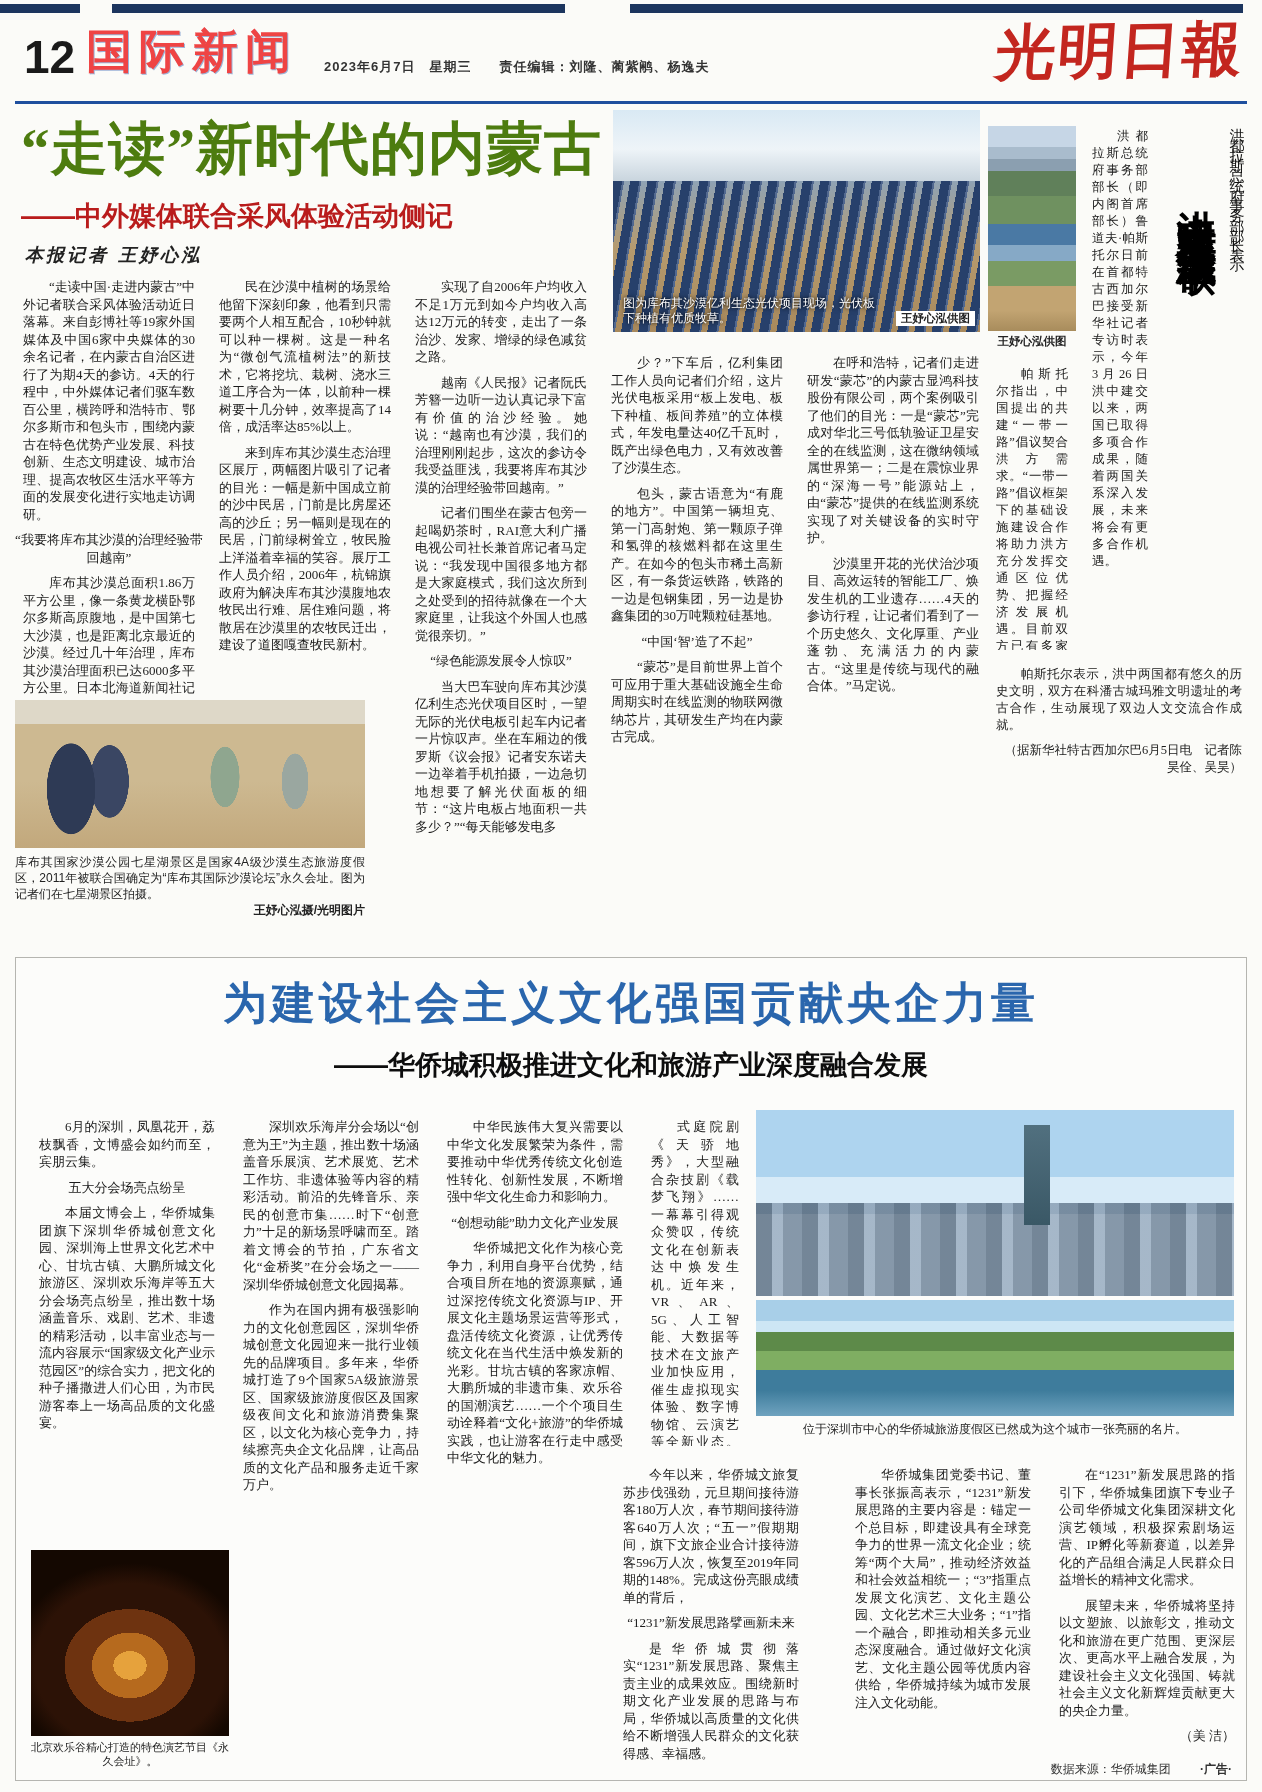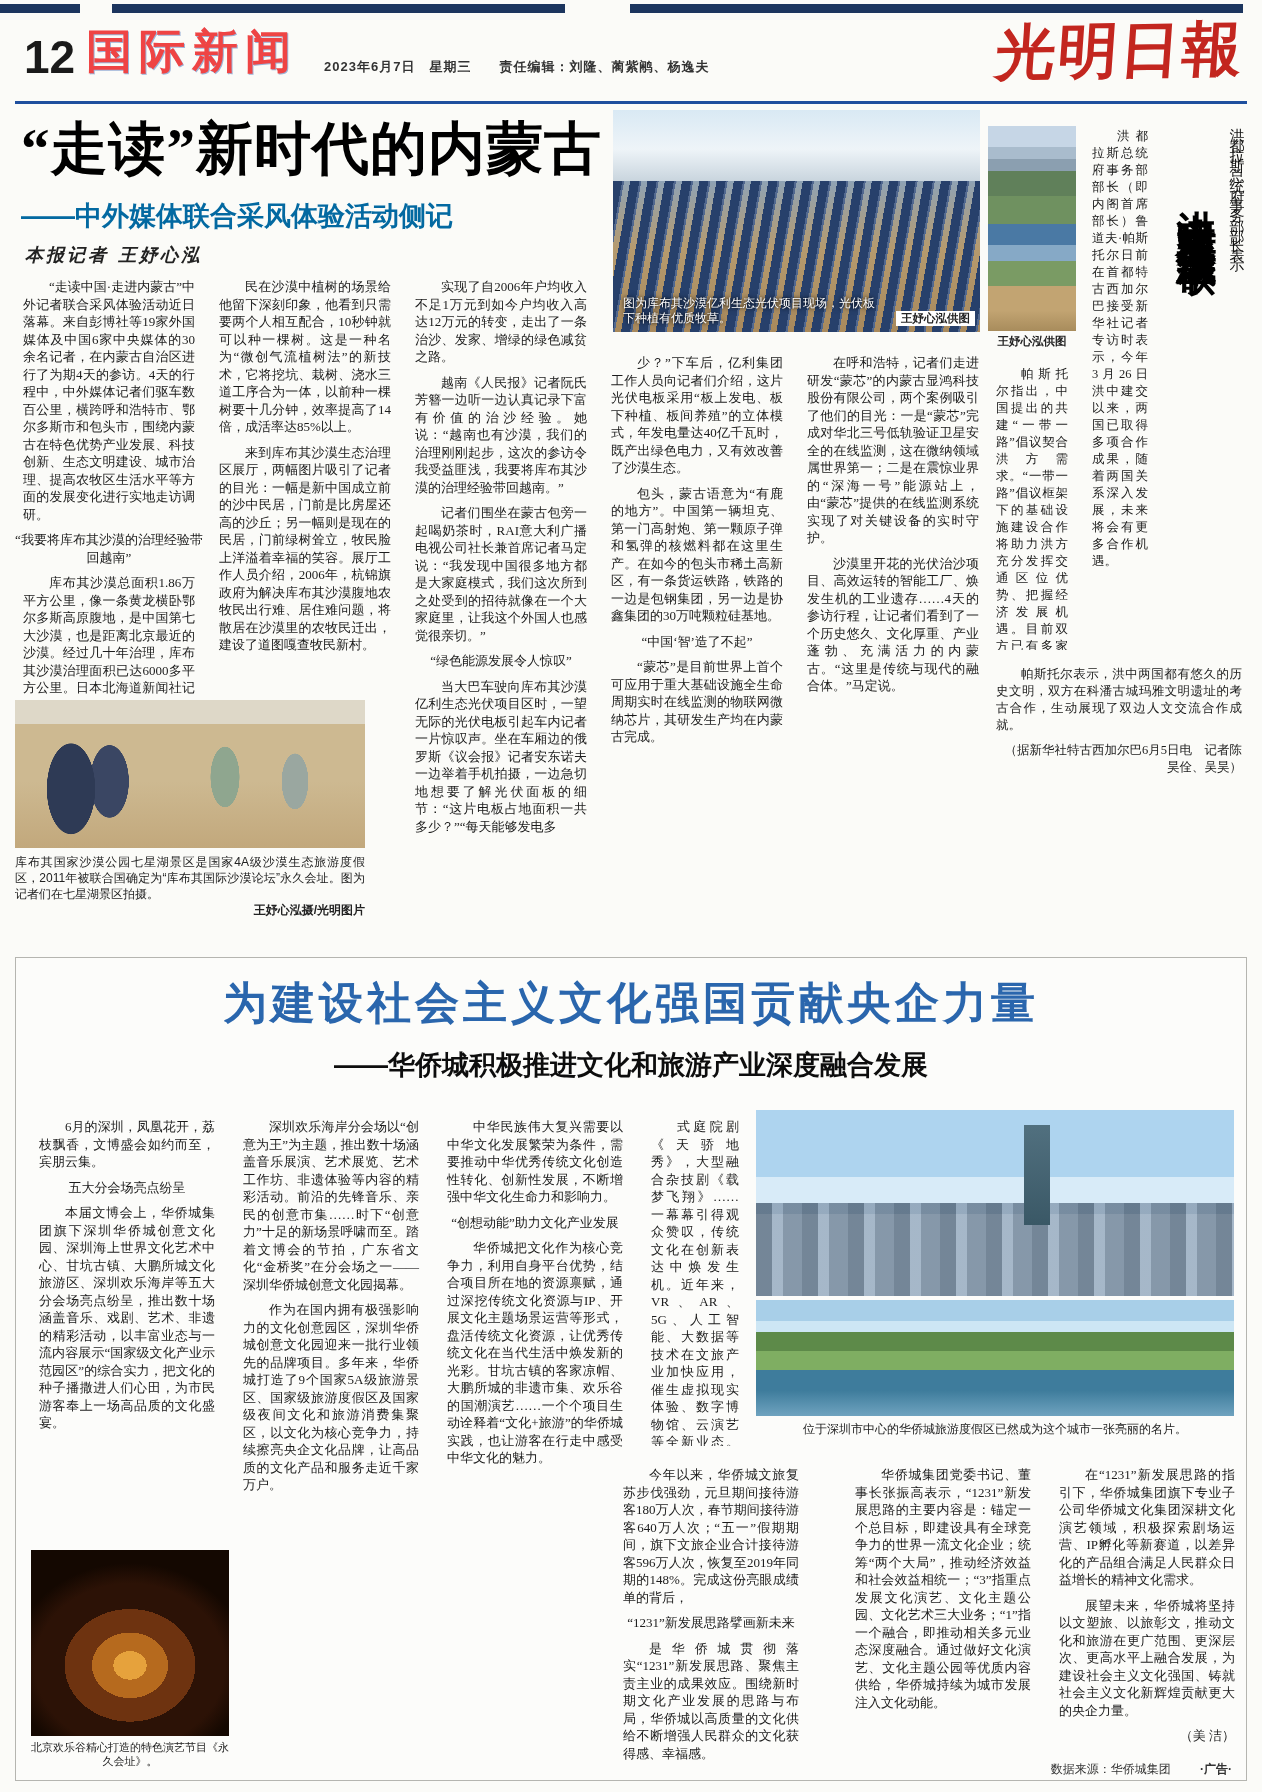--- a/index.html
+++ b/index.html
@@ -11,22 +11,22 @@
   .section{position:absolute;left:86px;top:28px;font:900 46px/1 "Liberation Sans",sans-serif;color:#ef4444;letter-spacing:7px;text-shadow:1px 1px 0 #9db4d8;}
   .dateline{position:absolute;left:324px;top:60px;font:700 13px/1 "Liberation Sans",sans-serif;color:#333;letter-spacing:1px;}
   .masthead{position:absolute;right:18px;top:20px;font:900 60px/1 "DejaVu Serif",serif;color:#c3261f;letter-spacing:2px;transform:skewX(-5deg) rotate(-1deg);}
   .rule{position:absolute;left:15px;top:101px;width:1232px;height:3px;background:#1e4f9e;}
   
   .col{position:absolute;overflow:hidden;text-align:justify;}
   .col p{margin:8px;text-indent:2em;font:13px/17.5px "Liberation Serif",serif;color:#1b1b1b;}
   .subhead{font:700 19px/24px "Liberation Sans",sans-serif;text-align:center;text-indent:0 !important;margin:0 0 !important;color:#000;}
   
   #main-art{position:absolute;left:15px;top:108px;width:965px;height:846px;}
-  .m-head{position:absolute;left:6px;top:8px;width:600px;font:900 57px/1.15 "Liberation Serif",serif;color:#000000;letter-spacing:1px;}
-  .m-sub{position:absolute;left:6px;top:92px;width:600px;font:700 27px/1.2 "Liberation Sans",sans-serif;color:#0369a1;}
+  .m-head{position:absolute;left:6px;top:8px;width:600px;font:900 57px/1.15 "Liberation Serif",serif;color:#4d7c0f;letter-spacing:1px;}
+  .m-sub{position:absolute;left:6px;top:92px;width:600px;font:700 27px/1.2 "Liberation Sans",sans-serif;color:#b91c1c;}
   .m-by{position:absolute;left:10px;top:138px;font:italic 700 18px/1 "DejaVu Serif",serif;color:#222;letter-spacing:3px;text-align:right;}
   .photo{position:absolute;overflow:hidden;background:#ccc;}
   .ph-solar{left:598px;top:2px;width:367px;height:222px;}
   .ph-solar .sky{position:absolute;left:0;top:0;right:0;height:32%;background:linear-gradient(180deg,#d9e9f4 0%,#eef4f8 55%,#c9d5de 100%);}
   .ph-solar .panels{position:absolute;left:0;top:32%;right:0;bottom:0;background-color:#b59a6e;
      background-image:repeating-linear-gradient(100deg,#27406b 0 9px,#51688f 9px 11px,rgba(0,0,0,0) 11px 17px),linear-gradient(180deg,#8fa3b5 0,#b59a6e 45%,#a8895c 100%);}
   .ph-cap{position:absolute;left:10px;right:96px;bottom:6px;font:12px/15px "Liberation Sans",sans-serif;color:#fff;text-shadow:0 0 3px rgba(0,0,0,.9),0 0 6px rgba(0,0,0,.7);}
   .ph-chip{position:absolute;right:5px;bottom:6px;background:#ffffff;color:#222;font:700 11.5px/1 "Liberation Sans",sans-serif;padding:2px 5px;}
   .ph-journ{left:0;top:592px;width:350px;height:148px;background:
      radial-gradient(40px 75px at 16% 60%,#2e3a55 0 60%,rgba(0,0,0,0) 61%),

